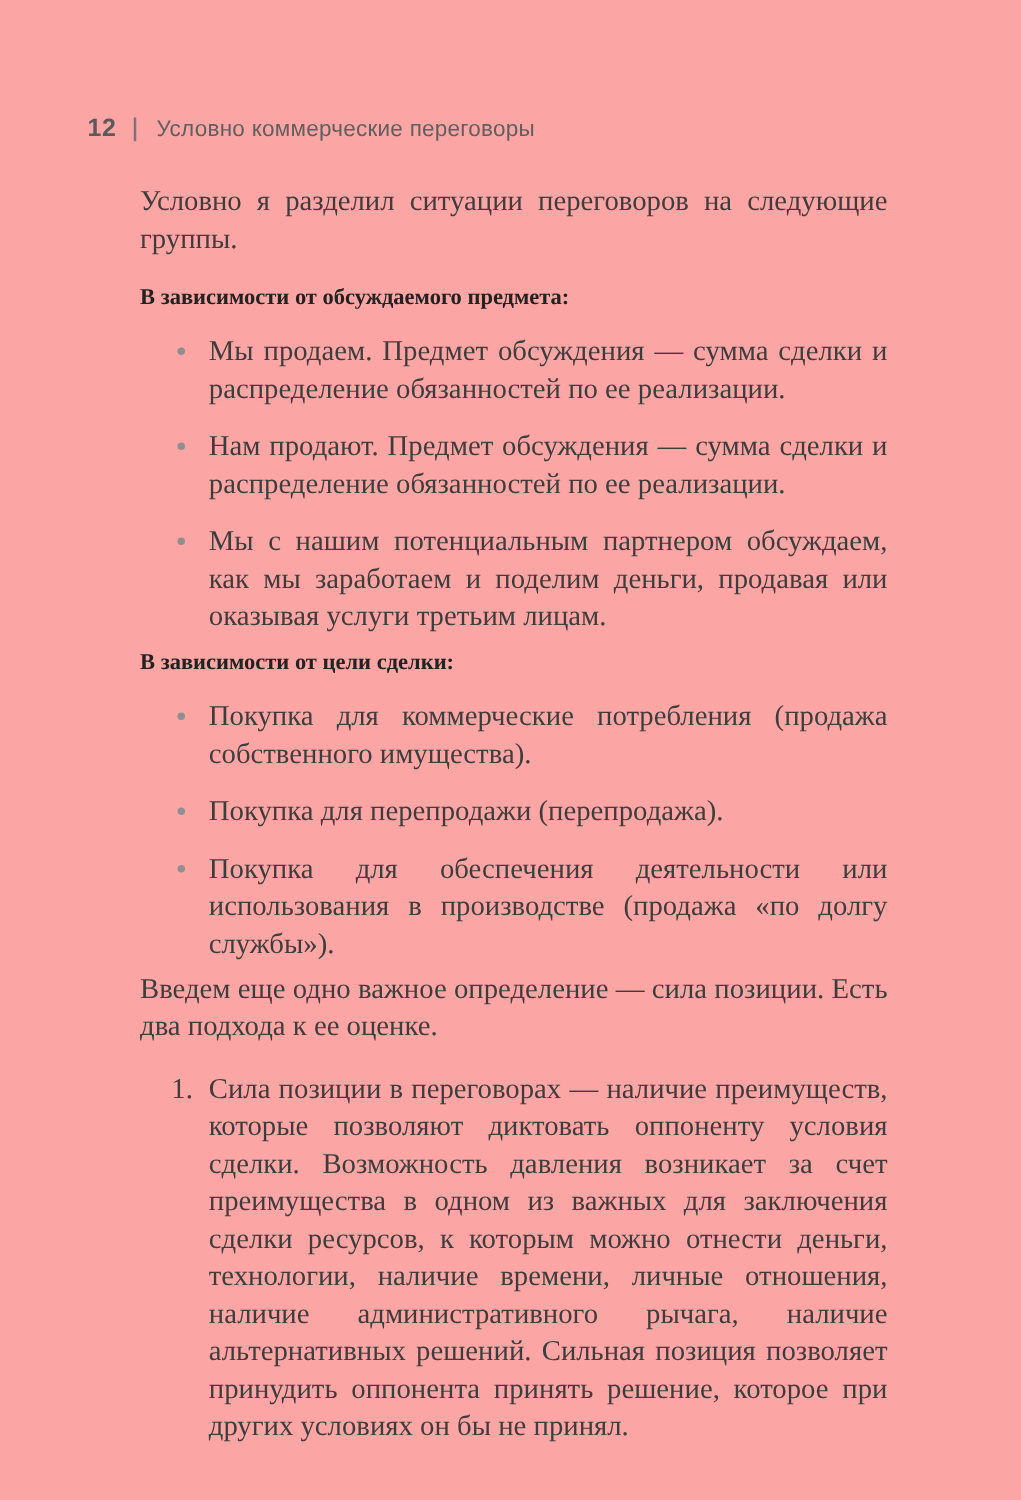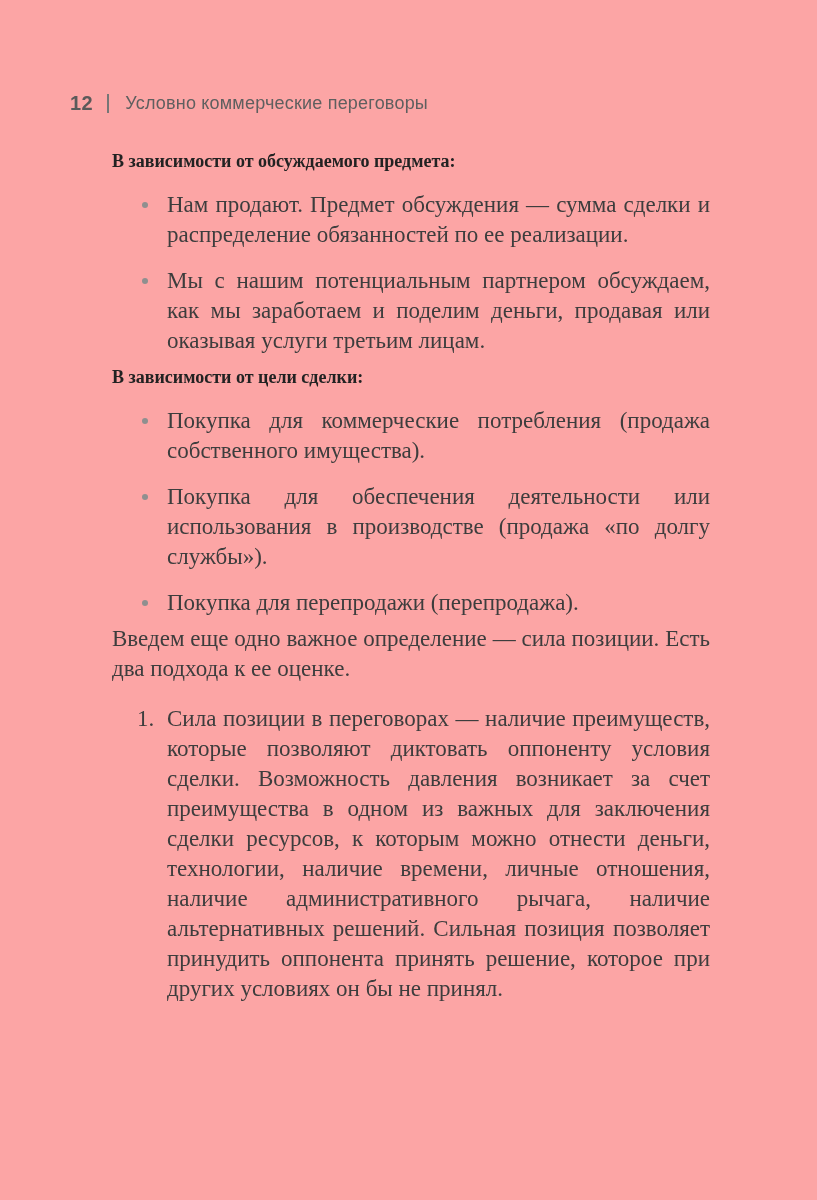--- a/index.html
+++ b/index.html
@@ -101,48 +101,53 @@
 <div class="page">
 
   <header class="running-header">
     <span class="page-num">12</span>
     <span class="header-sep"></span>
     <span class="running-title">Условно коммерческие переговоры</span>
   </header>
 
   <main class="content">
 
+    <p class="body-par">Условно я разделил ситуации переговоров на следующие группы.</p>
 
     <h2 class="section-heading">В зависимости от обсуждаемого предмета:</h2>
 
     <ul class="bullet-list">
+      <li>
+        <span class="dot"></span>
+        <span>Мы продаем. Предмет обсуждения — сумма сделки и распределение обязанностей по ее реализации.</span>
+      </li>
       <li>
         <span class="dot"></span>
         <span>Нам продают. Предмет обсуждения — сумма сделки и распределение обязанностей по ее реализации.</span>
       </li>
       <li>
         <span class="dot"></span>
         <span>Мы с нашим потенциальным партнером обсуждаем, как мы заработаем и поделим деньги, продавая или оказывая услуги третьим лицам.</span>
       </li>
     </ul>
 
     <h2 class="section-heading">В зависимости от цели сделки:</h2>
 
     <ul class="bullet-list">
       <li>
         <span class="dot"></span>
         <span>Покупка для коммерческие потребления (продажа собственного имущества).</span>
       </li>
       <li>
         <span class="dot"></span>
-        <span>Покупка для обеспечения деятельности или использования в производстве (продажа «по долгу службы»).</span>
+        <span>Покупка для перепродажи (перепродажа).</span>
       </li>
       <li>
         <span class="dot"></span>
-        <span>Покупка для перепродажи (перепродажа).</span>
+        <span>Покупка для обеспечения деятельности или использования в производстве (продажа «по долгу службы»).</span>
       </li>
     </ul>
 
     <p class="body-par definition">Введем еще одно важное определение — сила позиции. Есть два подхода к ее оценке.</p>
 
     <ol class="numbered-list">
       <li>
         <span class="num">1.</span>
         <span>Сила позиции в переговорах — наличие преимуществ, которые позволяют диктовать оппоненту условия сделки. Возможность давления возникает за счет преимущества в одном из важных для заключения сделки ресурсов, к которым можно отнести деньги, технологии, наличие времени, личные отношения, наличие административного рычага, наличие альтернативных решений. Сильная позиция позволяет принудить оппонента принять решение, которое при других условиях он бы не принял.</span>
       </li>

